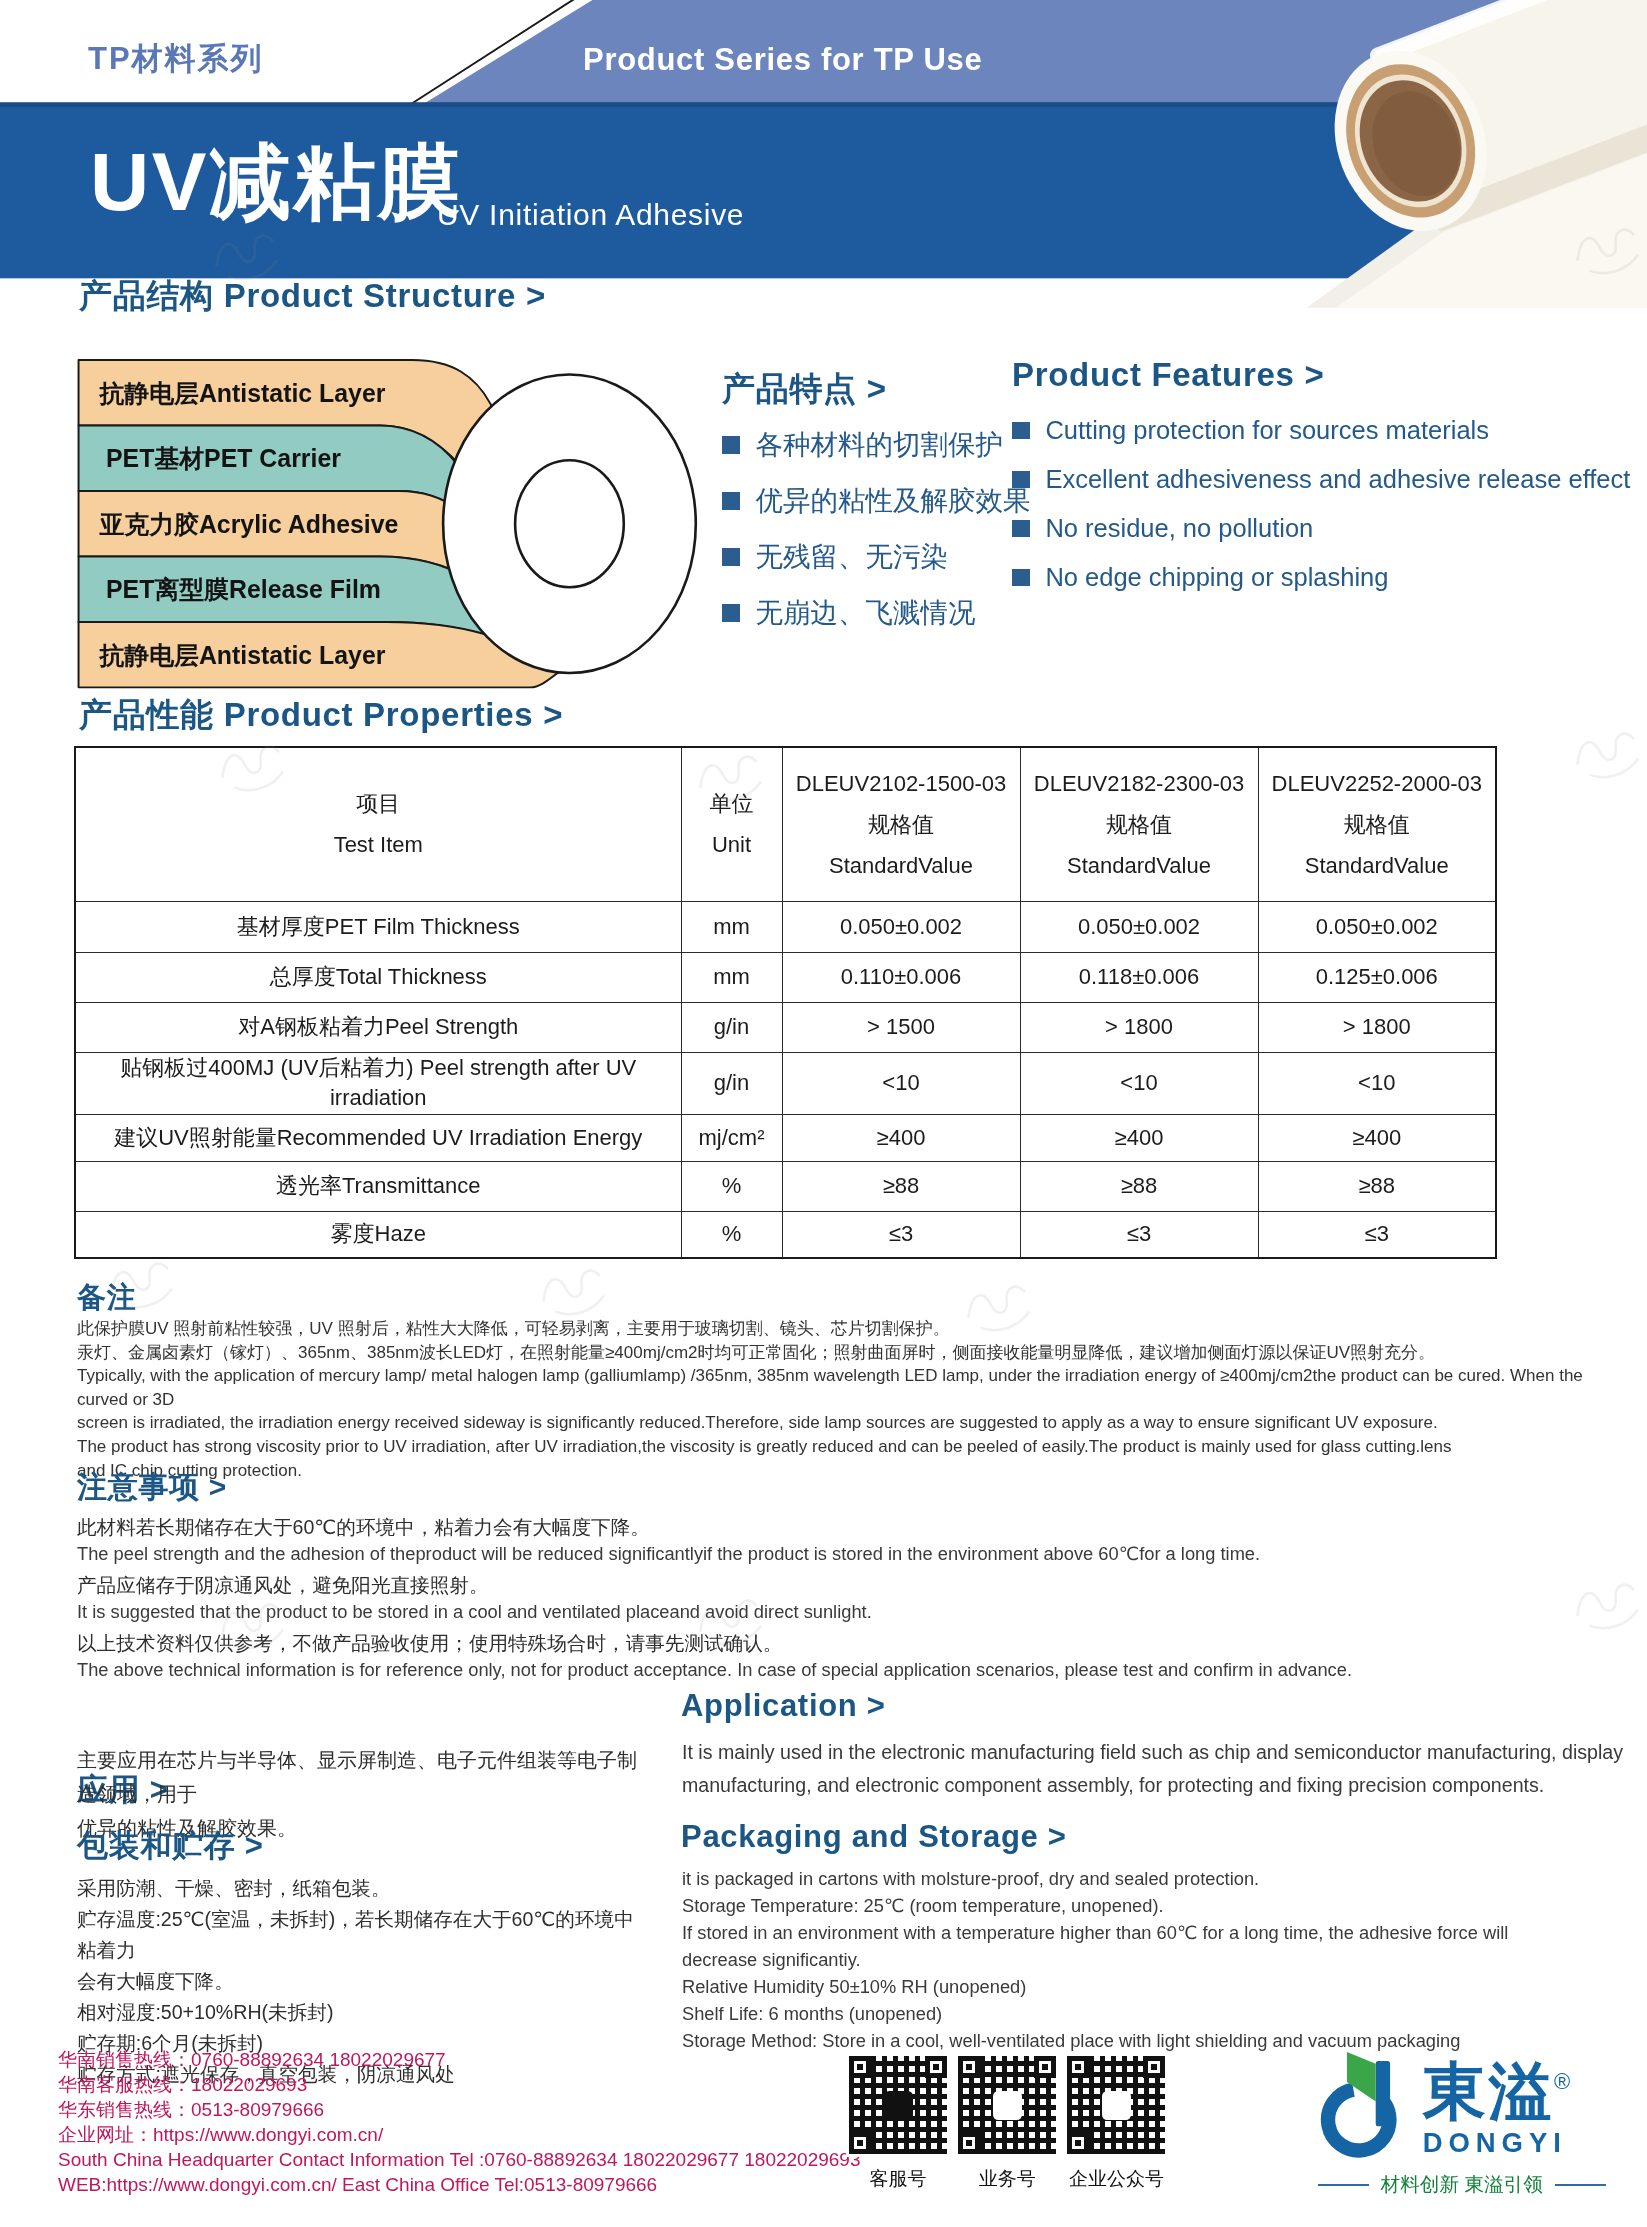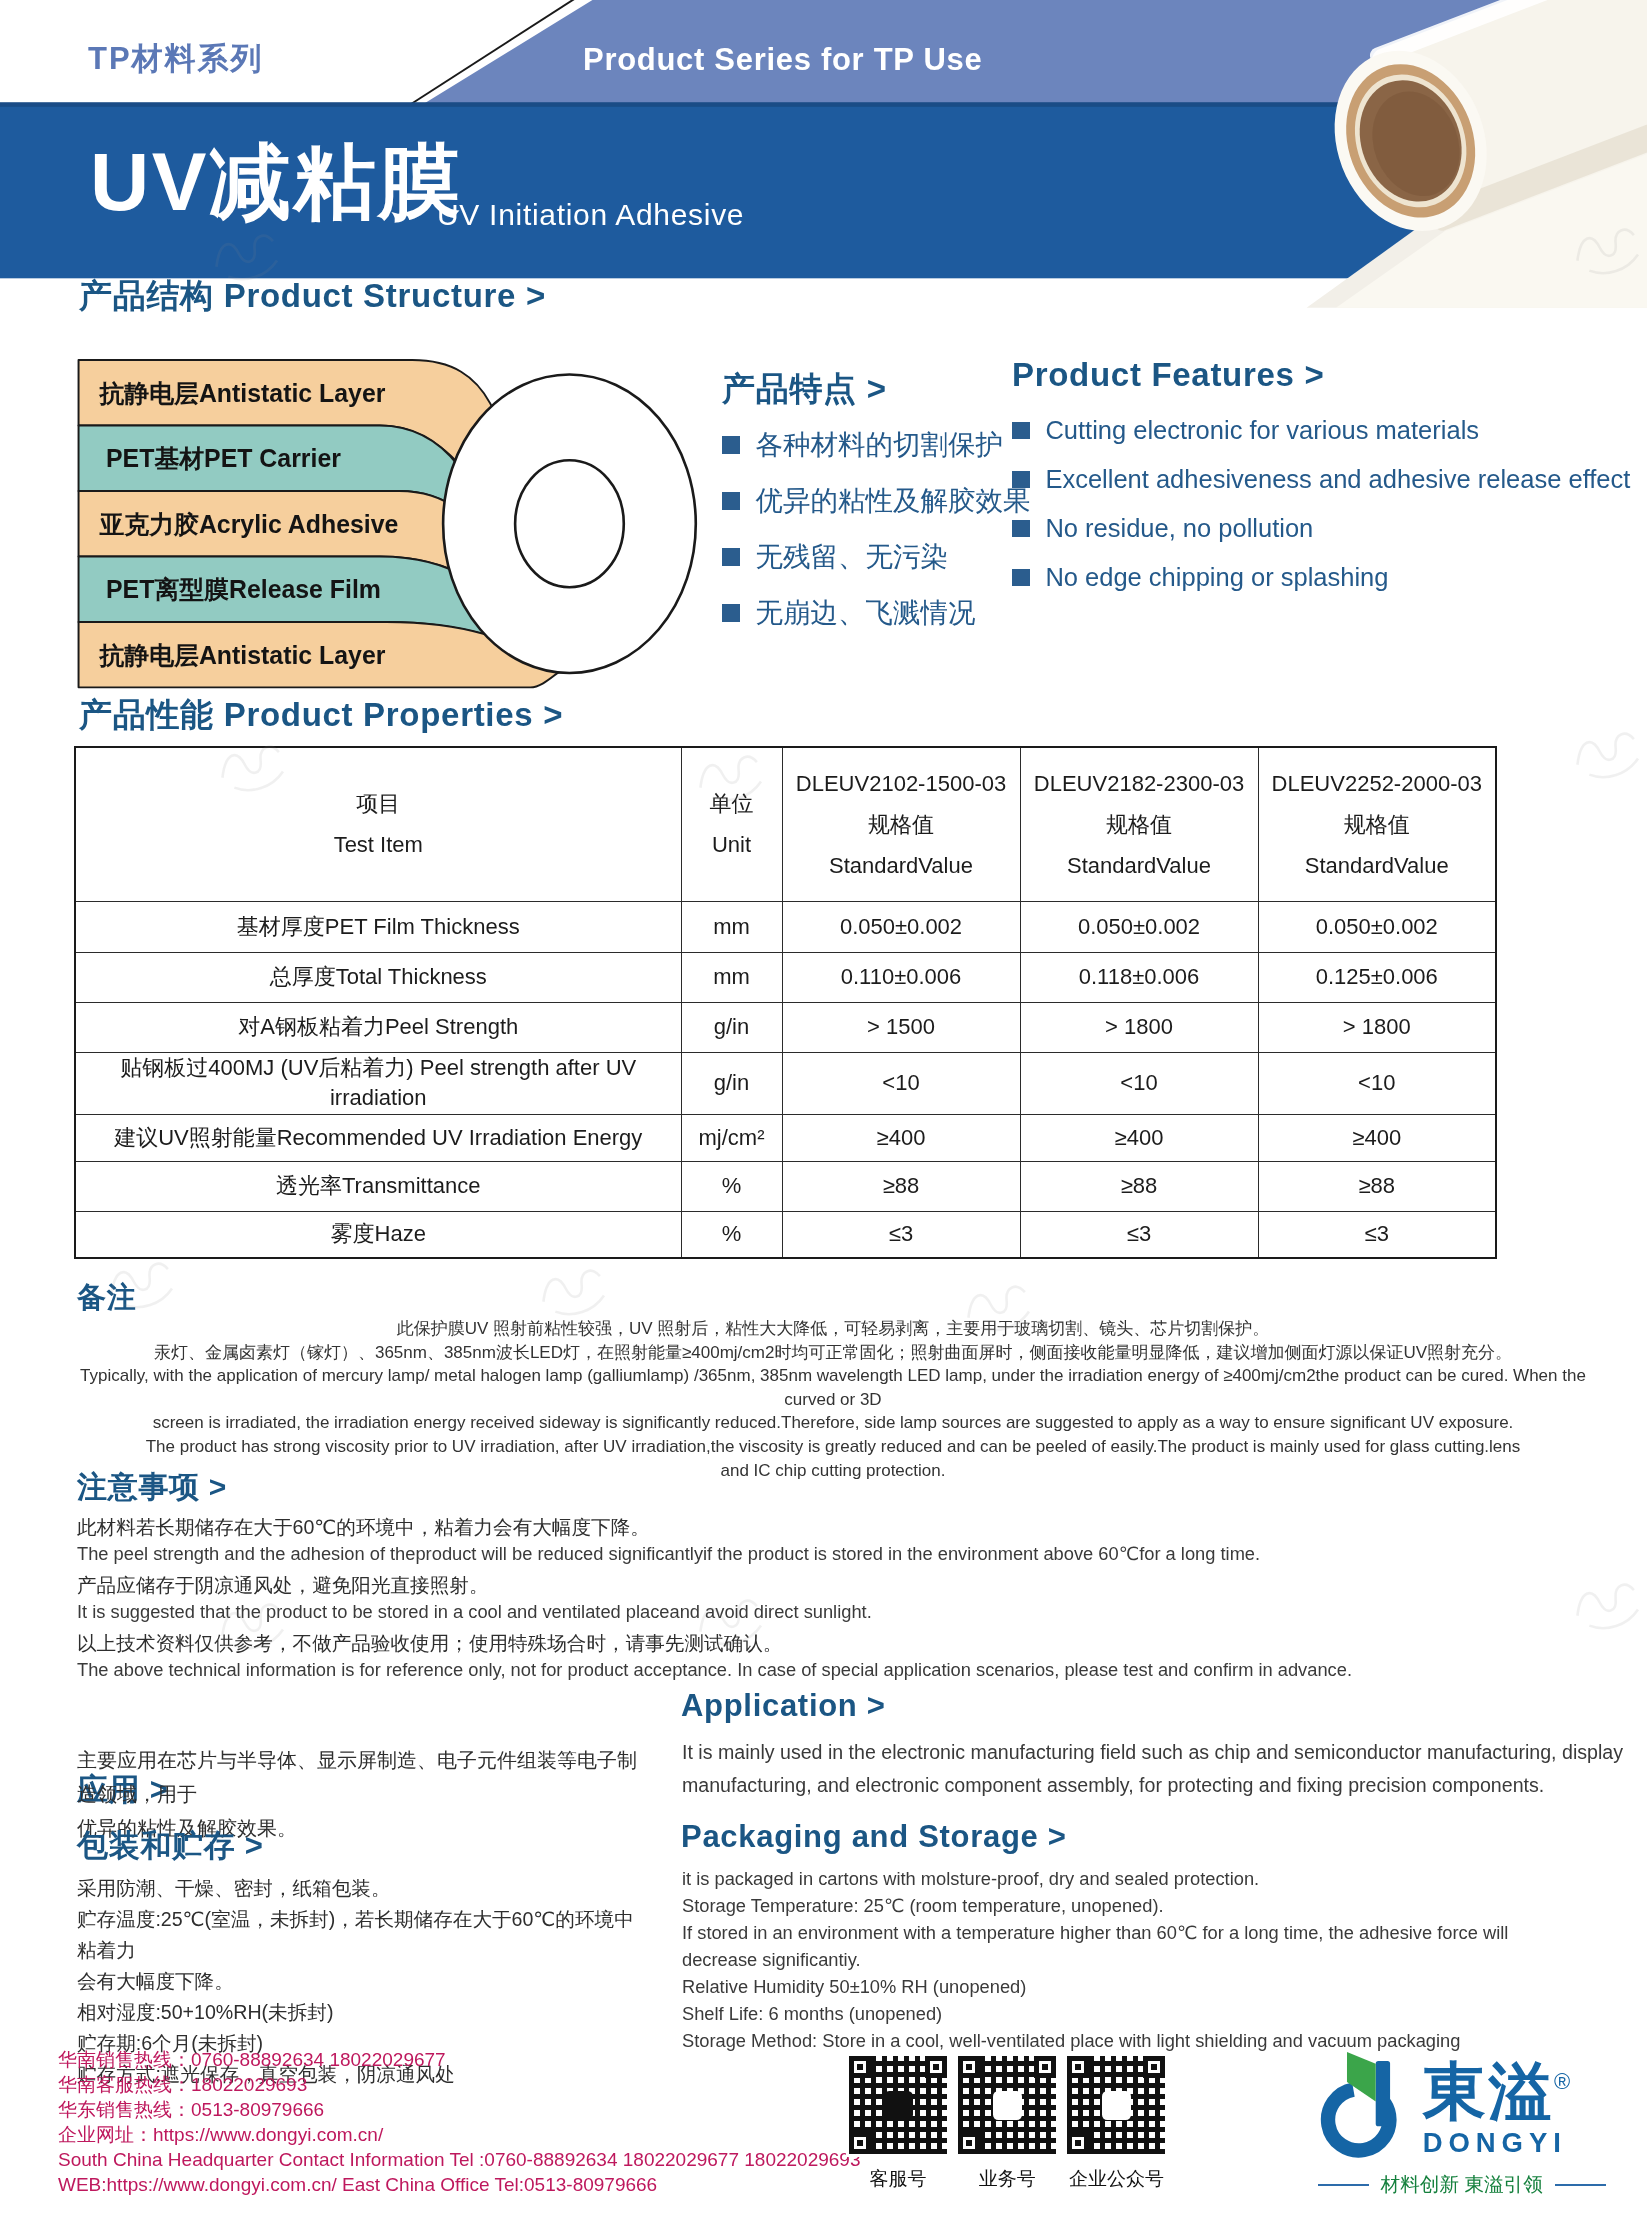--- a/index.html
+++ b/index.html
@@ -29,21 +29,21 @@
   table.props tr.hdr td{line-height:41px;}
   table.props tr.hdr{height:154px;}
   table.props tr:nth-child(2){height:51px;}
   table.props tr:nth-child(3){height:50px;}
   table.props tr:nth-child(4){height:50px;}
   table.props tr:nth-child(5){height:62px;}
   table.props tr:nth-child(6){height:47px;}
   table.props tr:nth-child(7){height:50px;}
   table.props tr:nth-child(8){height:47px;}
   
-  .notes-lines{left:77px;top:1317px;width:1512px;font-size:17px;color:#333;line-height:23.6px;text-align:center;}
+  .notes-lines{left:77px;top:1317px;width:1512px;font-size:17px;color:#333;line-height:23.6px;}
   .caut-lines{left:77px;top:1514px;width:1526px;}
   .caut-lines .cn{font-size:19.6px;color:#2e2e2e;height:29px;}
   .caut-lines .en{font-size:18.3px;color:#3a3a3a;height:29px;}
   .body-cn{font-size:20px;color:#2e2e2e;line-height:34px;}
   .body-en{font-size:19.6px;color:#3a3a3a;line-height:33px;}
   .pack-cn{font-size:19.6px;color:#2e2e2e;line-height:31px;}
   .pack-en{font-size:18.3px;color:#3a3a3a;line-height:27px;}
   
   .contact{left:58px;top:2047px;font-size:19px;color:#be185d;line-height:25px;}
   .qr-group{left:848px;top:2056px;display:flex;gap:9.2px;}
@@ -140,21 +140,21 @@
     <div class="feat-row">
       <span class="sq"></span>
       <span class="feat-text">无崩边、飞溅情况</span>
       </div>
   </div>
 
   <div class="h-sec" style="left:1012px;top:356px">Product Features &gt;</div>
   <div class="feat-block feat-en" style="left:1012px;top:416px">
     <div class="feat-row">
       <span class="sq"></span>
-      <span class="feat-text">Cutting electronic for various materials</span>
+      <span class="feat-text">Cutting protection for sources materials</span>
       </div>
     <div class="feat-row">
       <span class="sq"></span>
       <span class="feat-text">Excellent adhesiveness and adhesive release effect</span>
       </div>
     <div class="feat-row">
       <span class="sq"></span>
       <span class="feat-text">No residue, no pollution</span>
       </div>
     <div class="feat-row">

